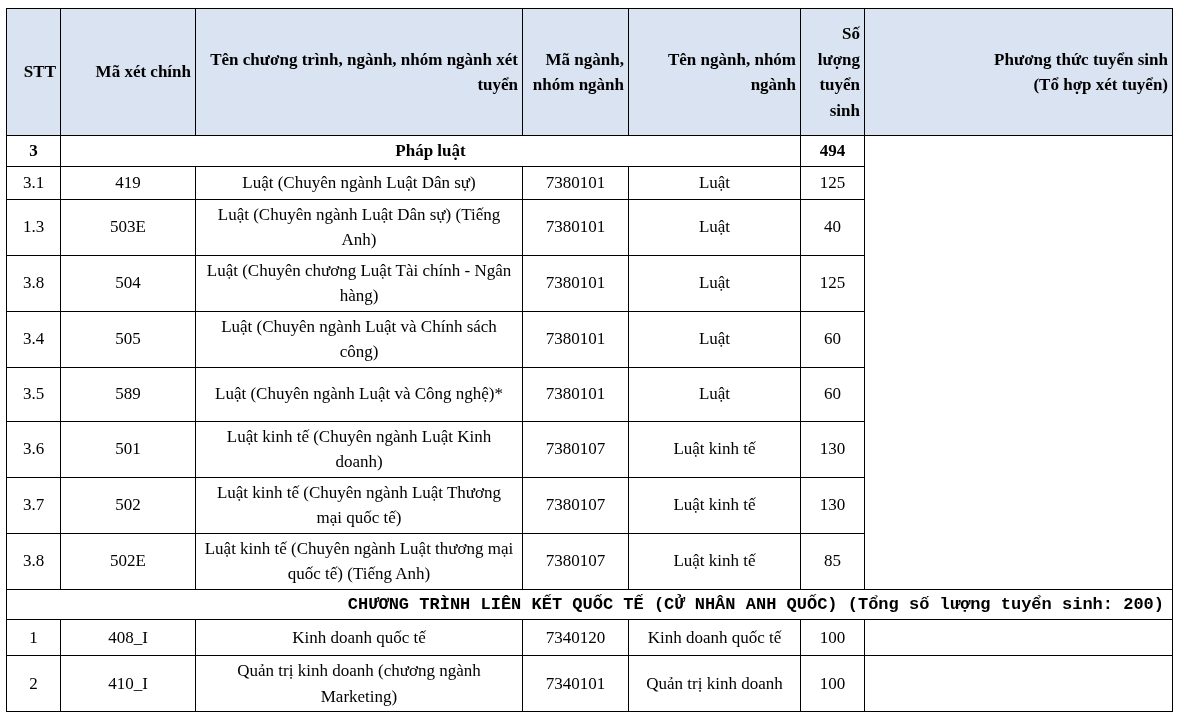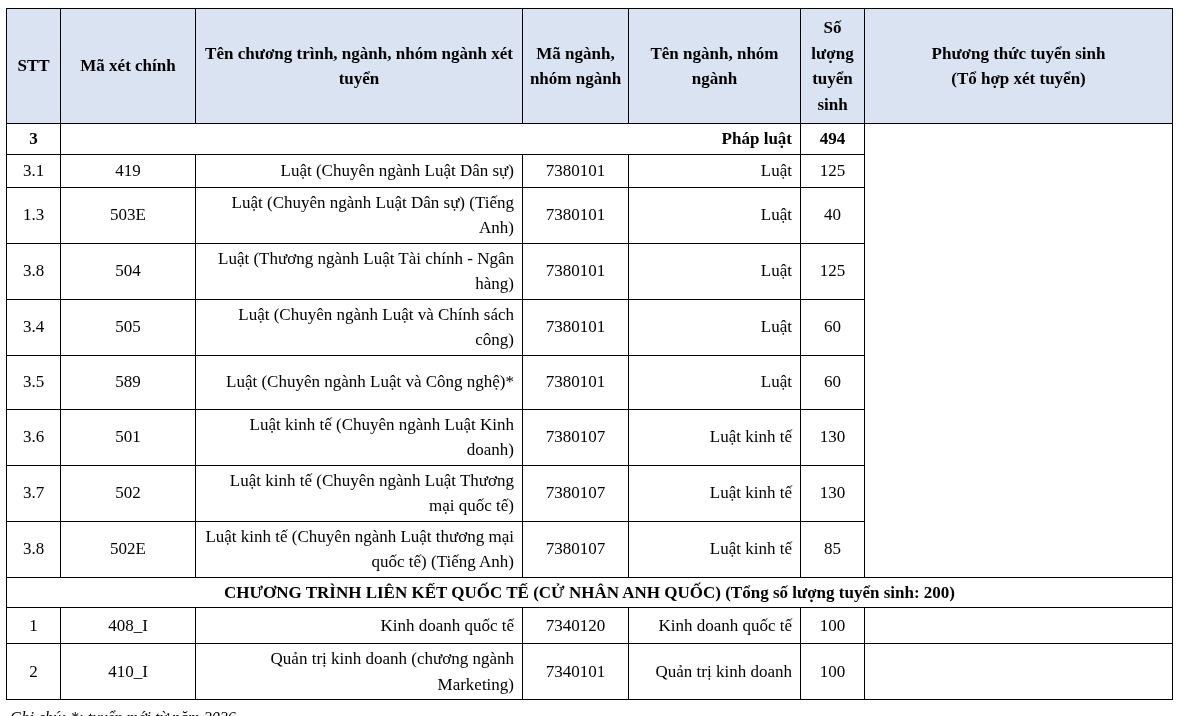--- a/index.html
+++ b/index.html
@@ -26,30 +26,31 @@
     padding: 2px 8px;
     vertical-align: middle;
     font-size: 17px;
     line-height: 1.5;
     overflow: hidden;
     box-sizing: border-box;
   }
   table.adm thead th {
     background: #dae3f1;
     font-weight: bold;
-    text-align: center;
-    padding: 6px 4px;
+    text-align: right;
+    padding: 12px 4px;
   }
   .c-center { text-align: center; }
-  .c-left   { text-align: right; }
+  .c-left   { text-align: center; }
   .bold     { font-weight: bold; }
   .section-title-cell {
     font-weight: bold;
-    text-align: center;
+    text-align: right;
     padding-left: 10px;
+    font-family: Liberation Mono, monospace;
   }
   .footnote {
     margin: 9px 0 0 4px;
     font-size: 16px;
     font-style: italic;
   }
 </style>
 </head>
 <body>
 
@@ -98,21 +99,21 @@
         <td class="c-center">1.3</td>
         <td class="c-center">503E</td>
         <td class="c-left">Luật (Chuyên ngành Luật Dân sự) (Tiếng Anh)</td>
         <td class="c-center">7380101</td>
         <td class="c-left">Luật</td>
         <td class="c-center">40</td>
       </tr>
       <tr style="height:55px">
         <td class="c-center">3.8</td>
         <td class="c-center">504</td>
-        <td class="c-left">Luật (Thương ngành Luật Tài chính - Ngân hàng)</td>
+        <td class="c-left">Luật (Chuyên chương Luật Tài chính - Ngân hàng)</td>
         <td class="c-center">7380101</td>
         <td class="c-left">Luật</td>
         <td class="c-center">125</td>
       </tr>
       <tr style="height:55px">
         <td class="c-center">3.4</td>
         <td class="c-center">505</td>
         <td class="c-left">Luật (Chuyên ngành Luật và Chính sách công)</td>
         <td class="c-center">7380101</td>
         <td class="c-left">Luật</td>

